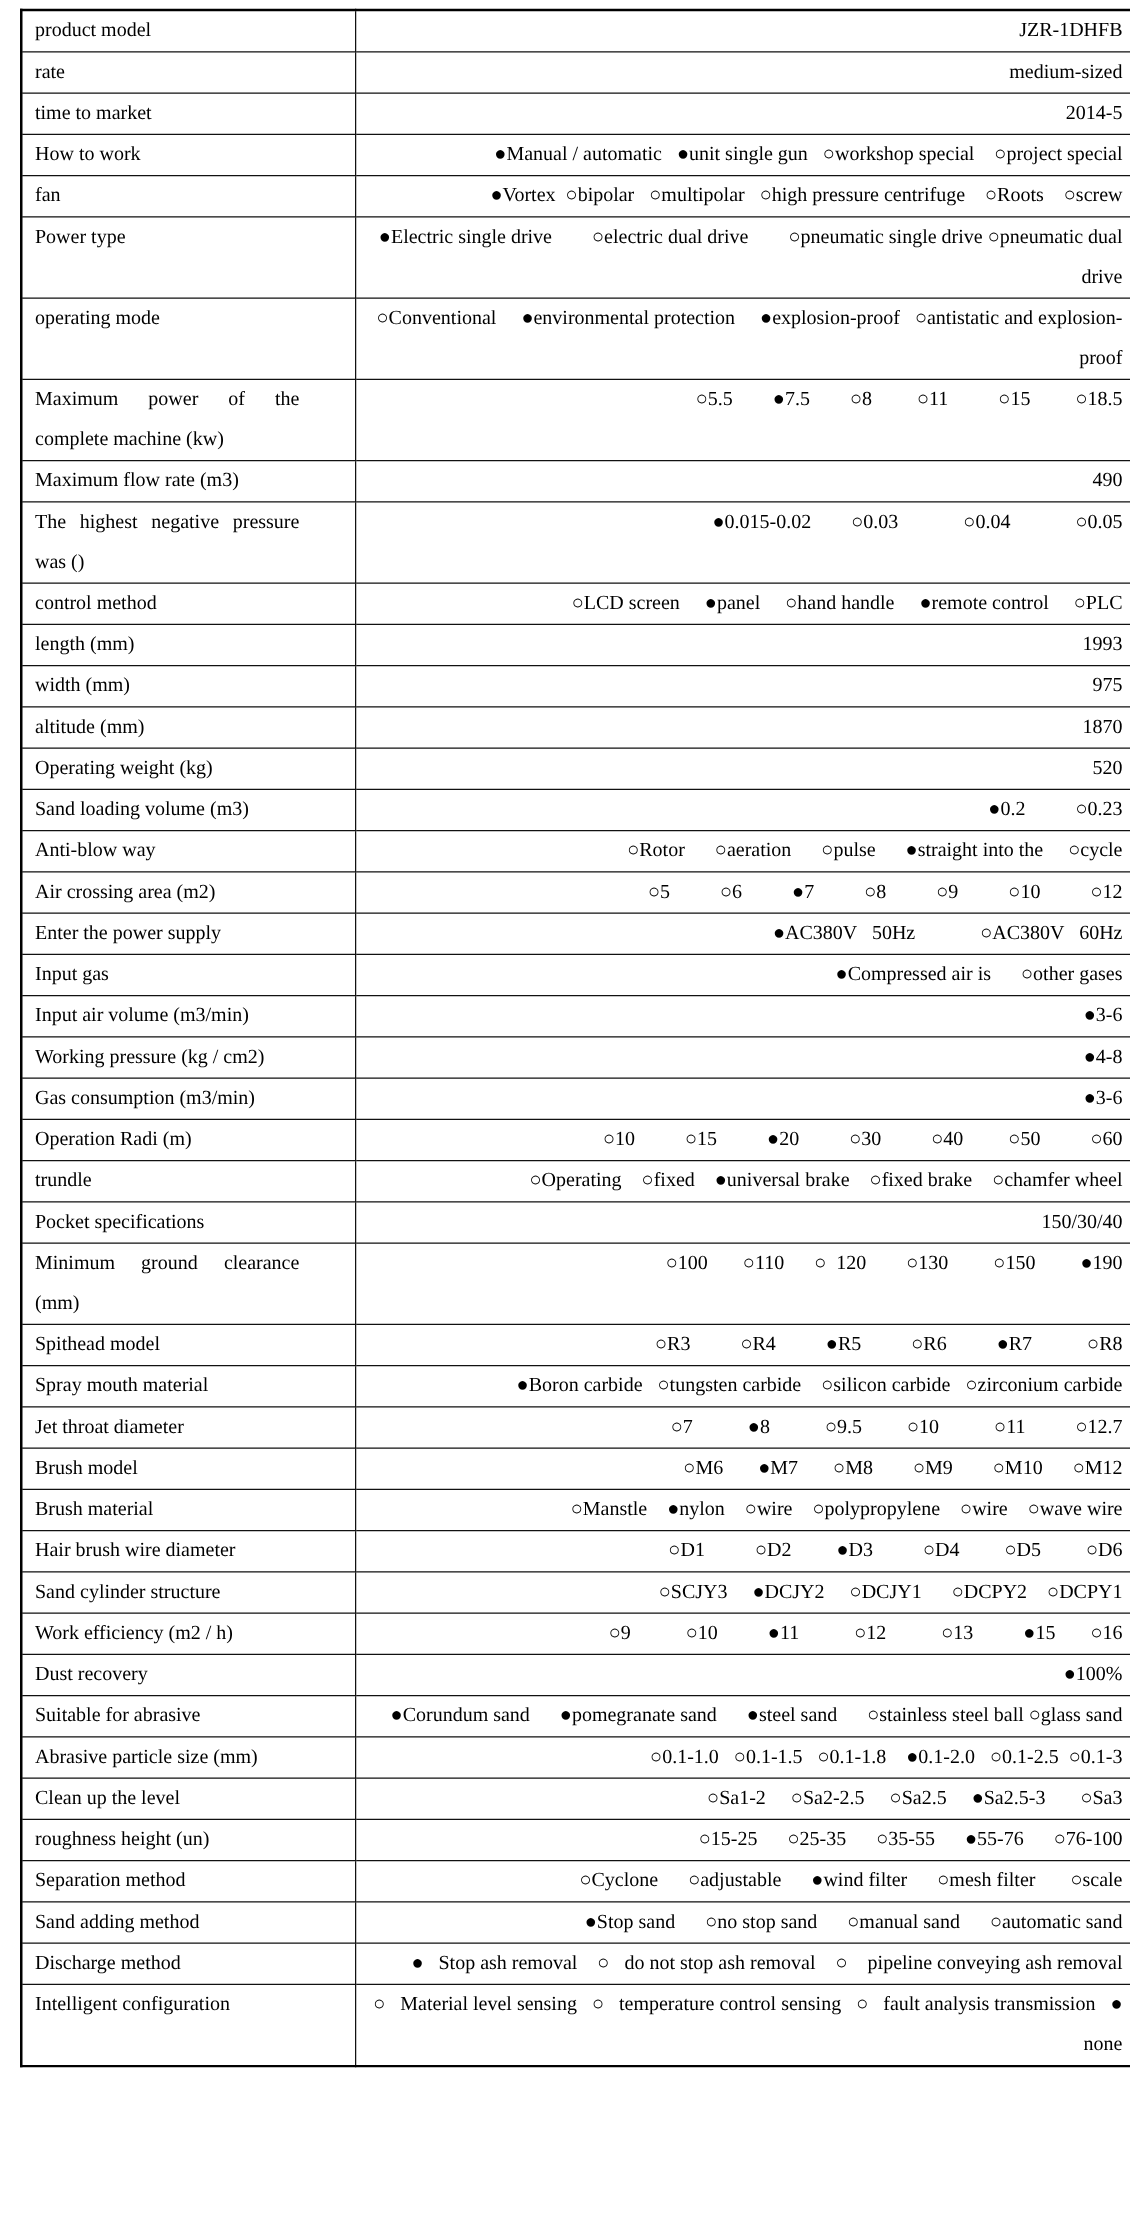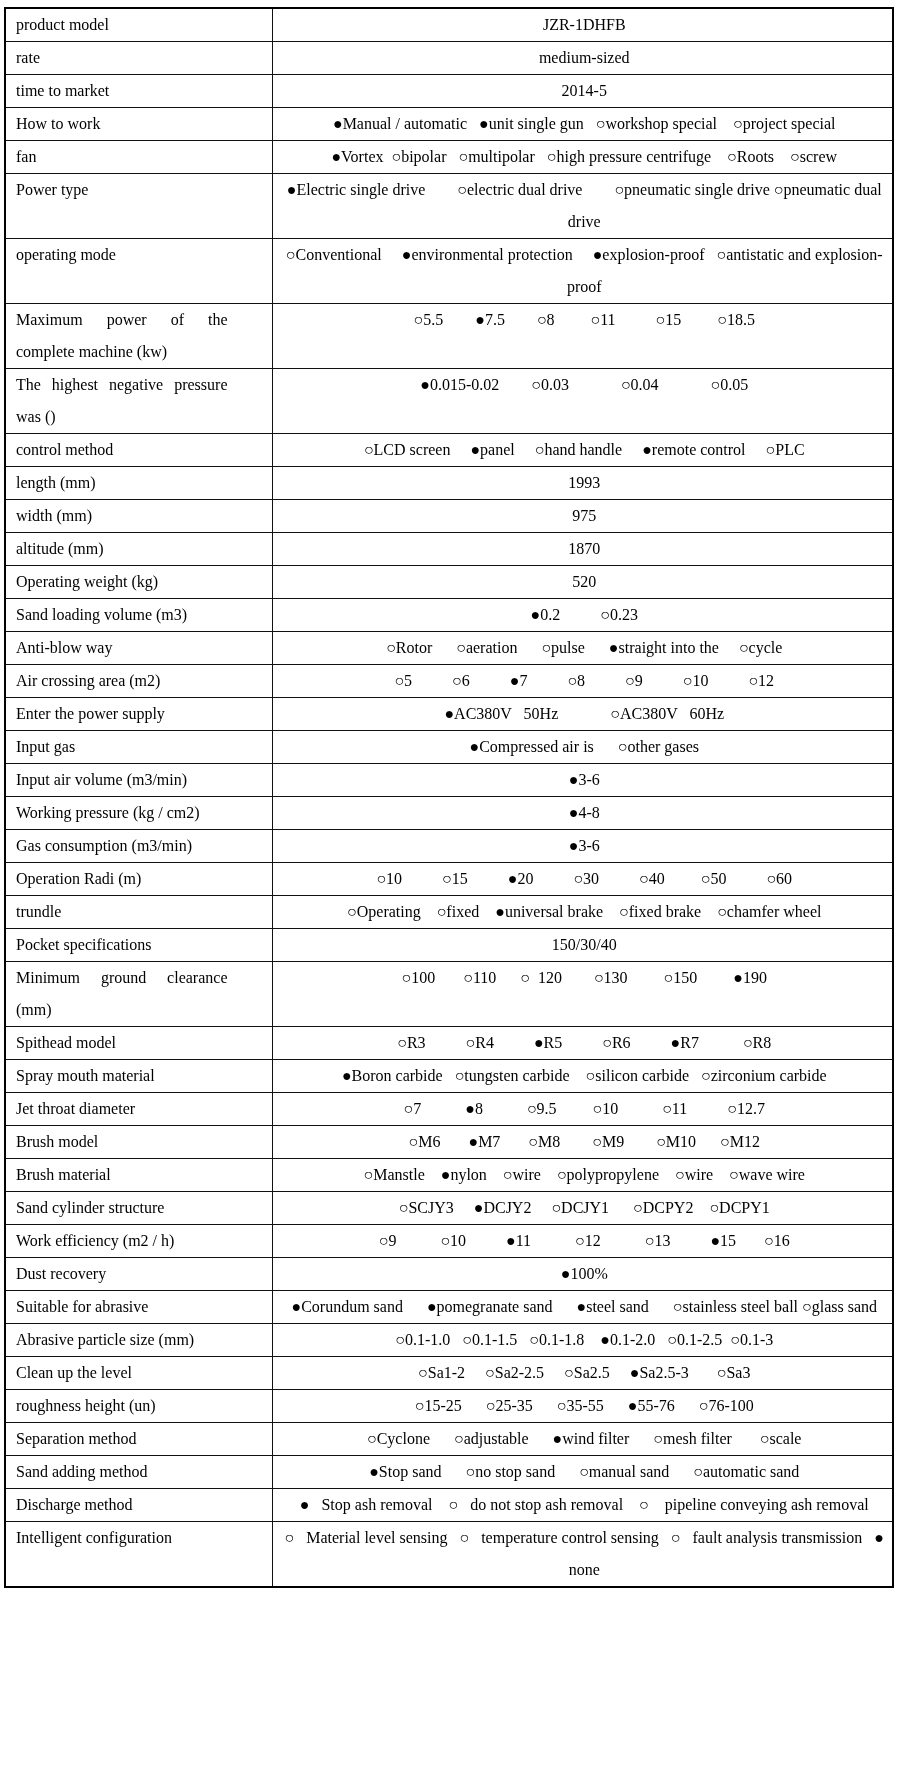--- a/index.html
+++ b/index.html
@@ -6,21 +6,21 @@
     margin: 0;
     padding: 0;
     background: #ffffff;
   }
   body {
     width: 904px;
     font-family: "Liberation Serif", "DejaVu Serif", serif;
     color: #000000;
   }
   .sheet {
-    padding: 7px 8px 0 4px;
+    padding: 7px 8px 0 16px;
   }
   table.spec {
     border-collapse: collapse;
     table-layout: fixed;
     width: 888px;
     border: 2px solid #000000;
   }
   table.spec td {
     border: 1px solid #111111;
     font-size: 16px;
@@ -30,21 +30,21 @@
   }
   td.label-cell {
     width: 267px;
     padding: 0 44px 0 10px;
     text-align: justify;
   }
   td.value-cell {
     width: 621px;
     padding: 0 6px 0 10px;
     white-space: pre-wrap;
-    text-align: center;
+    text-align: right;
     font-family: Liberation Serif, serif;
   }
 </style>
 </head>
 <body>
 
 <div class="sheet">
   <table class="spec">
     <colgroup>
       <col style="width:267px">
@@ -84,20 +84,24 @@
   <tr>
     <td class="label-cell">operating mode</td>
     <td class="value-cell">○Conventional     ●environmental protection     ●explosion-proof   ○antistatic and explosion-proof</td>
   </tr>
 
   <tr>
     <td class="label-cell">Maximum power of the complete machine (kw)</td>
     <td class="value-cell">○5.5        ●7.5        ○8         ○11          ○15         ○18.5</td>
   </tr>
 
+  <tr>
+    <td class="label-cell">Maximum flow rate (m3)</td>
+    <td class="value-cell">490</td>
+  </tr>
 
   <tr>
     <td class="label-cell">The highest negative pressure was ()</td>
     <td class="value-cell">●0.015-0.02        ○0.03             ○0.04             ○0.05</td>
   </tr>
 
   <tr>
     <td class="label-cell">control method</td>
     <td class="value-cell">○LCD screen     ●panel     ○hand handle     ●remote control     ○PLC</td>
   </tr>
@@ -200,20 +204,24 @@
   <tr>
     <td class="label-cell">Brush model</td>
     <td class="value-cell">○M6       ●M7       ○M8        ○M9        ○M10      ○M12</td>
   </tr>
 
   <tr>
     <td class="label-cell">Brush material</td>
     <td class="value-cell">○Manstle    ●nylon    ○wire    ○polypropylene    ○wire    ○wave wire</td>
   </tr>
 
+  <tr>
+    <td class="label-cell">Hair brush wire diameter</td>
+    <td class="value-cell">○D1          ○D2         ●D3          ○D4         ○D5         ○D6</td>
+  </tr>
 
   <tr>
     <td class="label-cell">Sand cylinder structure</td>
     <td class="value-cell">○SCJY3     ●DCJY2     ○DCJY1      ○DCPY2    ○DCPY1</td>
   </tr>
 
   <tr>
     <td class="label-cell">Work efficiency (m2 / h)</td>
     <td class="value-cell">○9           ○10          ●11           ○12           ○13          ●15       ○16</td>
   </tr>

